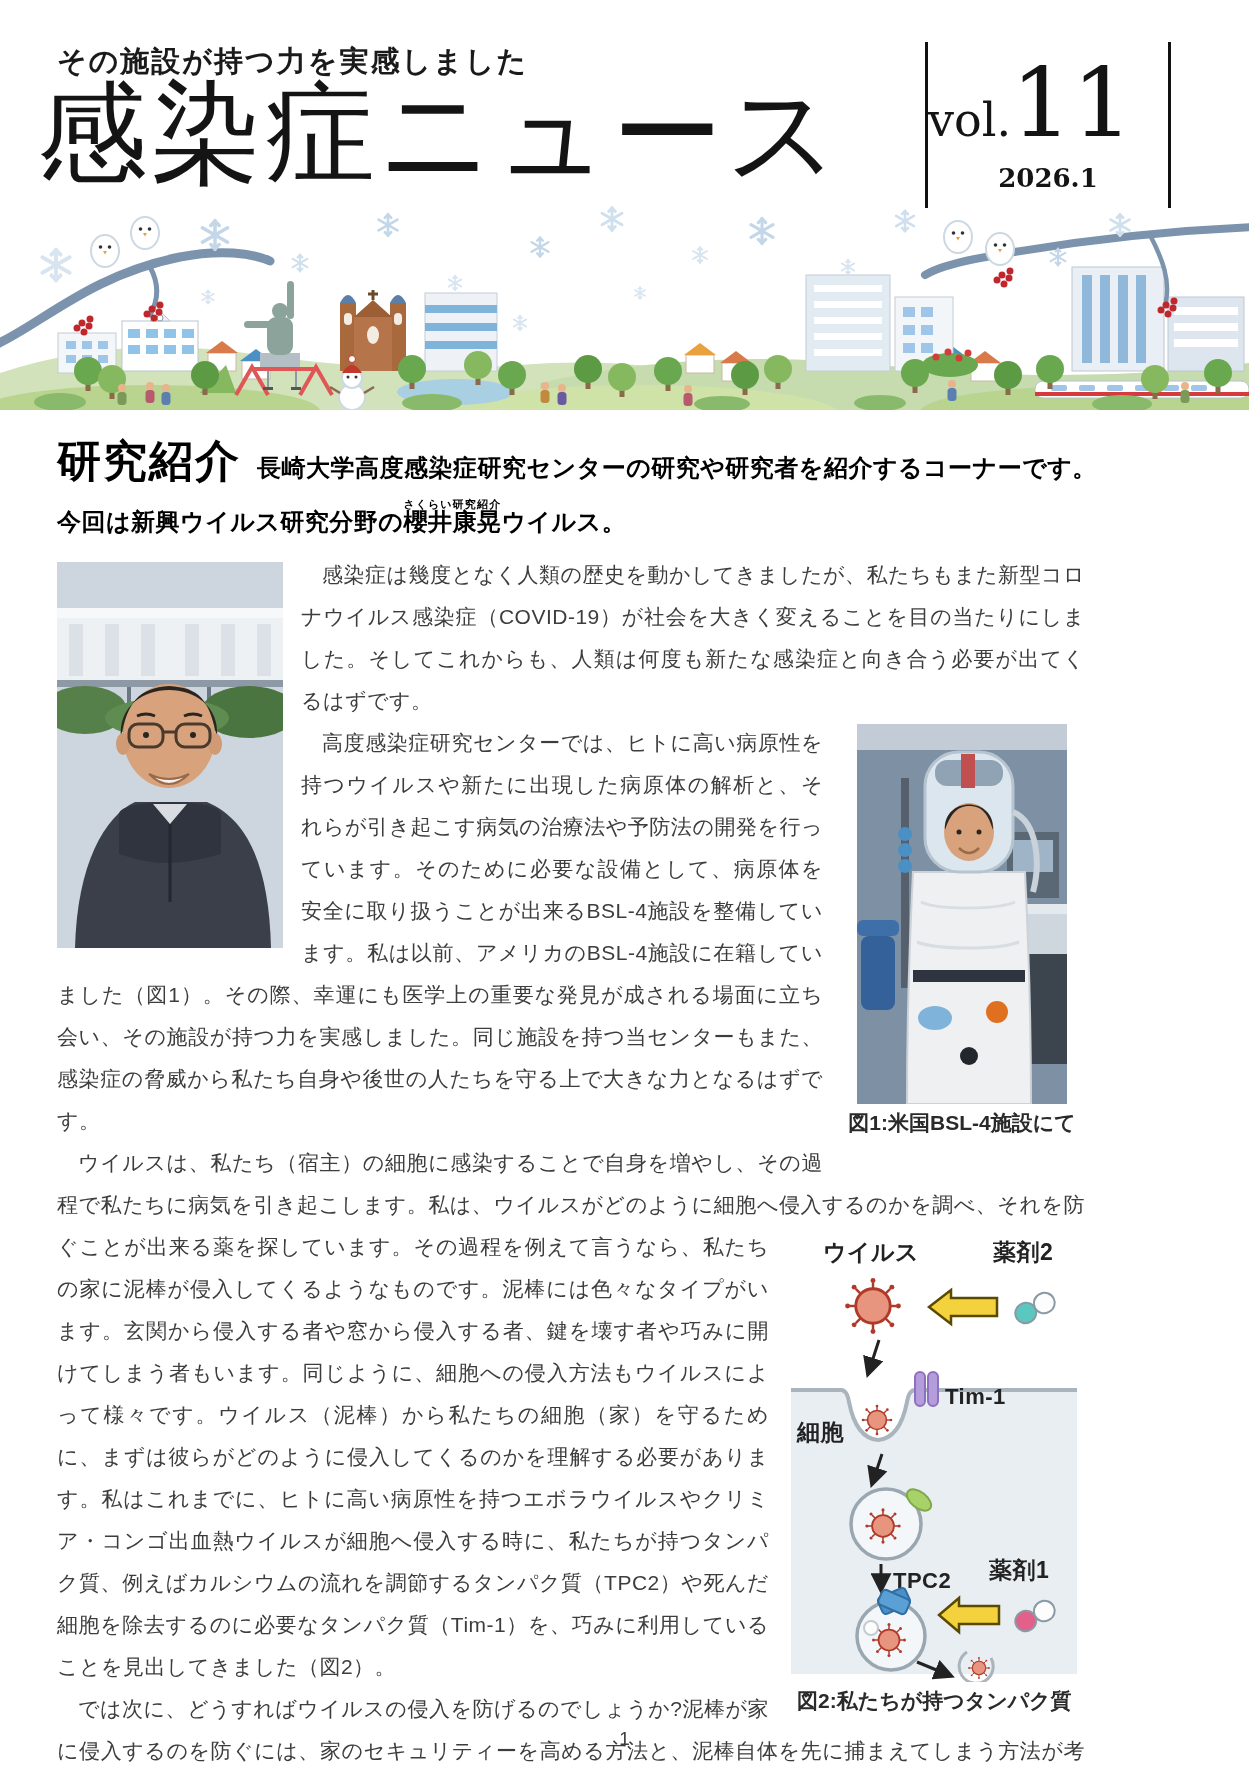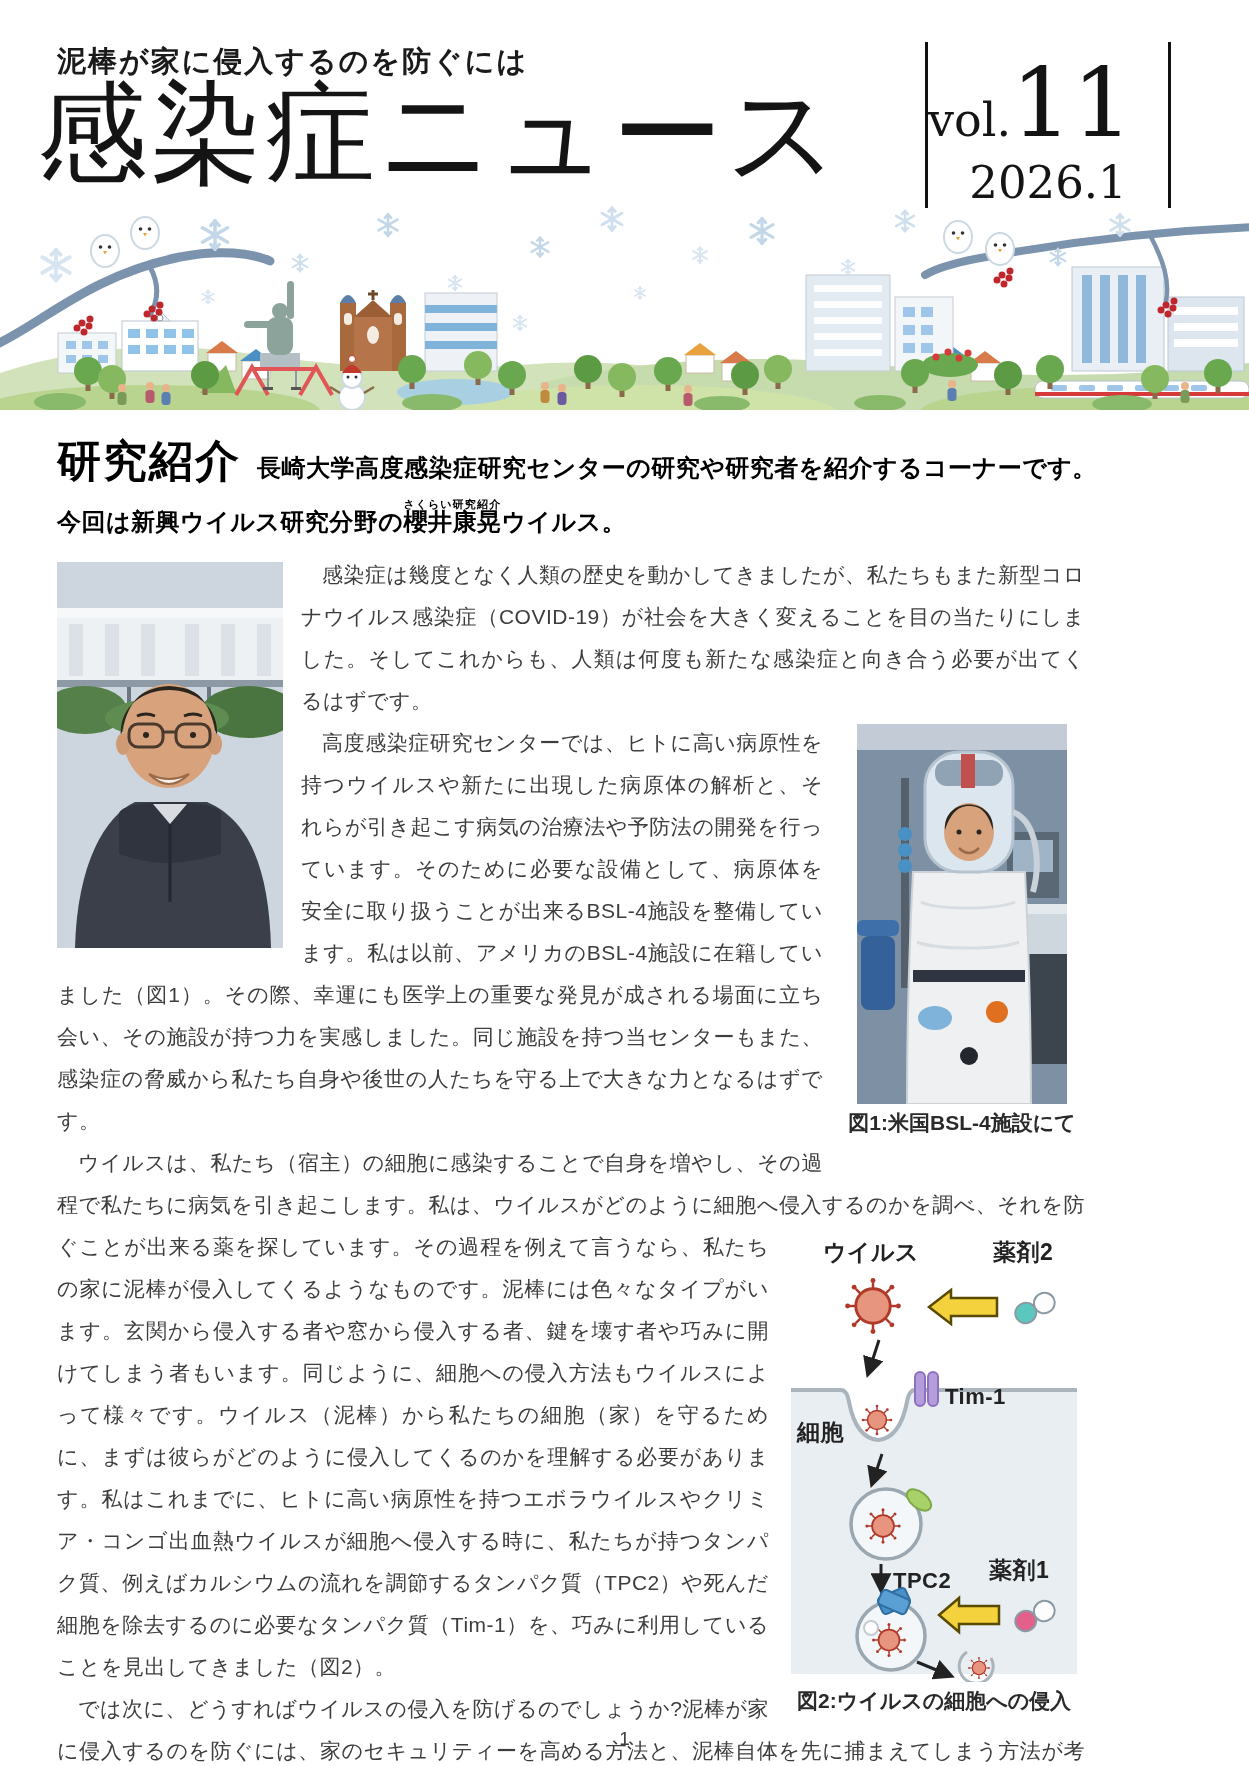--- a/index.html
+++ b/index.html
@@ -10,21 +10,21 @@
   .org-title{position:absolute;left:57px;top:42px;font-size:29px;font-weight:bold;
              letter-spacing:2px;color:#1a1a1a;}
   .main-title{position:absolute;left:37px;top:70px;font-size:110px;line-height:1.15;
               font-family:"DejaVu Serif","Liberation Serif",serif;color:#141414;letter-spacing:4px;}
   .vol-block{position:absolute;left:925px;top:42px;width:240px;height:166px;
              border-left:3px solid #111;border-right:3px solid #111;text-align:center;
              font-family:"DejaVu Serif","Liberation Serif",serif;color:#141414;}
   .vol-line{display:flex;align-items:baseline;justify-content:flex-start;margin-top:18px;}
   .vol-prefix{font-size:46px;}
   .vol-num{font-size:96px;line-height:0.9;}
-  .vol-date{font-size:45px;margin-top:9px;}
+  .vol-date{font-size:26px;margin-top:16px;font-weight:bold;}
   
   .banner{position:relative;width:1249px;height:205px;}
   .banner svg{display:block;}
   
   .section-head{margin:22px 55px 16px 57px;color:#000000;}
   .section-line1{display:flex;align-items:baseline;gap:16px;}
   .section-title{font-size:44px;font-weight:bold;letter-spacing:2px;}
   .section-intro{font-size:24px;font-weight:bold;letter-spacing:0.5px;}
   .section-line2{font-size:24px;font-weight:bold;margin-top:8px;letter-spacing:0.5px;}
   .section-line2 ruby rt{font-size:11px;font-weight:bold;letter-spacing:1px;}
@@ -44,21 +44,21 @@
   .page-number{position:absolute;left:0;right:0;bottom:16px;text-align:center;
                font-size:19px;color:#3d3d3d;}
   .fig2 text{font-family:"Liberation Sans","DejaVu Sans",sans-serif;}
 </style>
 </head>
 <body>
 
 <div class="page">
 
   <div class="header">
-    <div class="org-title">泥棒が家に侵入するのを防ぐには</div>
+    <div class="org-title">その施設が持つ力を実感しました</div>
     <div class="main-title">感染症ニュース</div>
     <div class="vol-block">
       <div class="vol-line">
         <span class="vol-prefix">vol.</span>
           <span class="vol-num">11</span>
       </div>
       <div class="vol-date">2026.1</div>
     </div>
   </div>
 
@@ -476,20 +476,20 @@
           <rect x="96" y="360" width="30" height="18" rx="4" fill="#4a90c8" stroke="#2f6ea3" stroke-width="2" transform="rotate(-24 111 369)"></rect>
           <rect x="96" y="362" width="30" height="16" rx="4" fill="#5ba0d4" stroke="#2f6ea3" stroke-width="2" transform="rotate(24 111 370)"></rect>
         </g>
         <use href="#virus" transform="translate(106,408) scale(0.5)"></use>
         <circle cx="88" cy="396" r="7" fill="#fdfdfd" stroke="#c3ccd2" stroke-width="2"></circle>
 
         <line x1="134" y1="430" x2="168" y2="444" stroke="#222" stroke-width="3" marker-end="url(#ah)"></line>
         <path d="M208,426 A17,17 0 1 1 184,420" fill="none" stroke="#aab4bc" stroke-width="3"></path>
         <use href="#virus" transform="translate(196,436) scale(0.32)"></use>
       </svg>
-      <span class="fig-caption">図2:ウイルスの細胞への侵入</span>
+      <span class="fig-caption">図2:私たちが持つタンパク質</span>
         </span><span>その過程を例えて言うなら、私たちの家に泥棒が侵入してくるようなものです。泥棒には色々なタイプがいます。玄関から侵入する者や窓から侵入する者、鍵を壊す者や巧みに開けてしまう者もいます。同じように、細胞への侵入方法もウイルスによって様々です。ウイルス（泥棒）から私たちの細胞（家）を守るために、まずは彼らがどのように侵入してくるのかを理解する必要があります。私はこれまでに、ヒトに高い病原性を持つエボラウイルスやクリミア・コンゴ出血熱ウイルスが細胞へ侵入する時に、私たちが持つタンパク質、例えばカルシウムの流れを調節するタンパク質（TPC2）や死んだ細胞を除去するのに必要なタンパク質（Tim-1）を、巧みに利用していることを見出してきました（図2）。</span></p>
 
     <p class="ind">では次に、どうすればウイルスの侵入を防げるのでしょうか?泥棒が家に侵入するのを防ぐには、家のセキュリティーを高める方法と、泥棒自体を先に捕まえてしまう方法が考えられます。感染症においても同様に、ウイルスが侵入出来なくなるように細胞に細工を施してセキュリティーを高める治療薬（図2の薬剤1）と、ウイルス自体を捕まえて感染出来なくしてしまう治療薬（図2の薬剤2）</p>
   </div>
 
   <div class="page-number">1</div>
 </div>
 
 </body></html>

